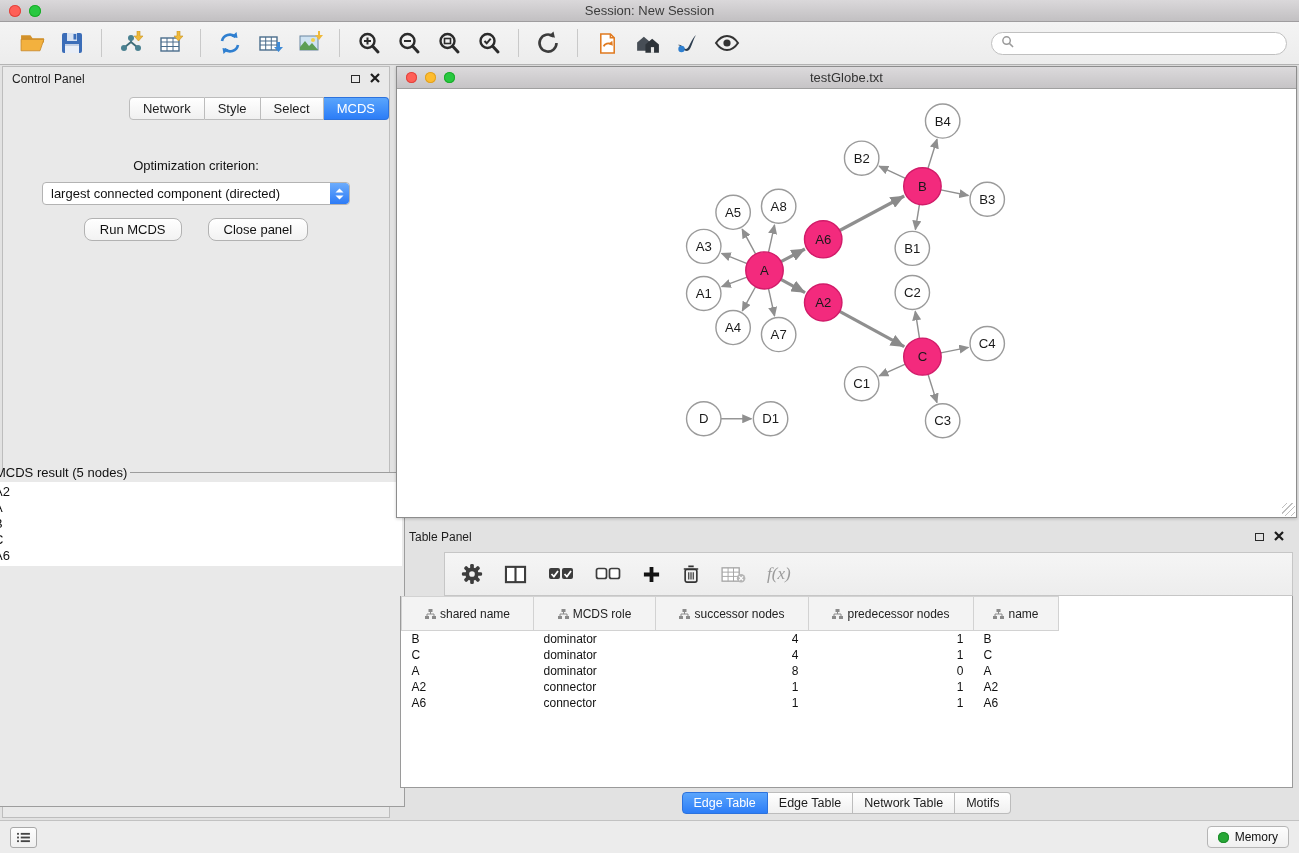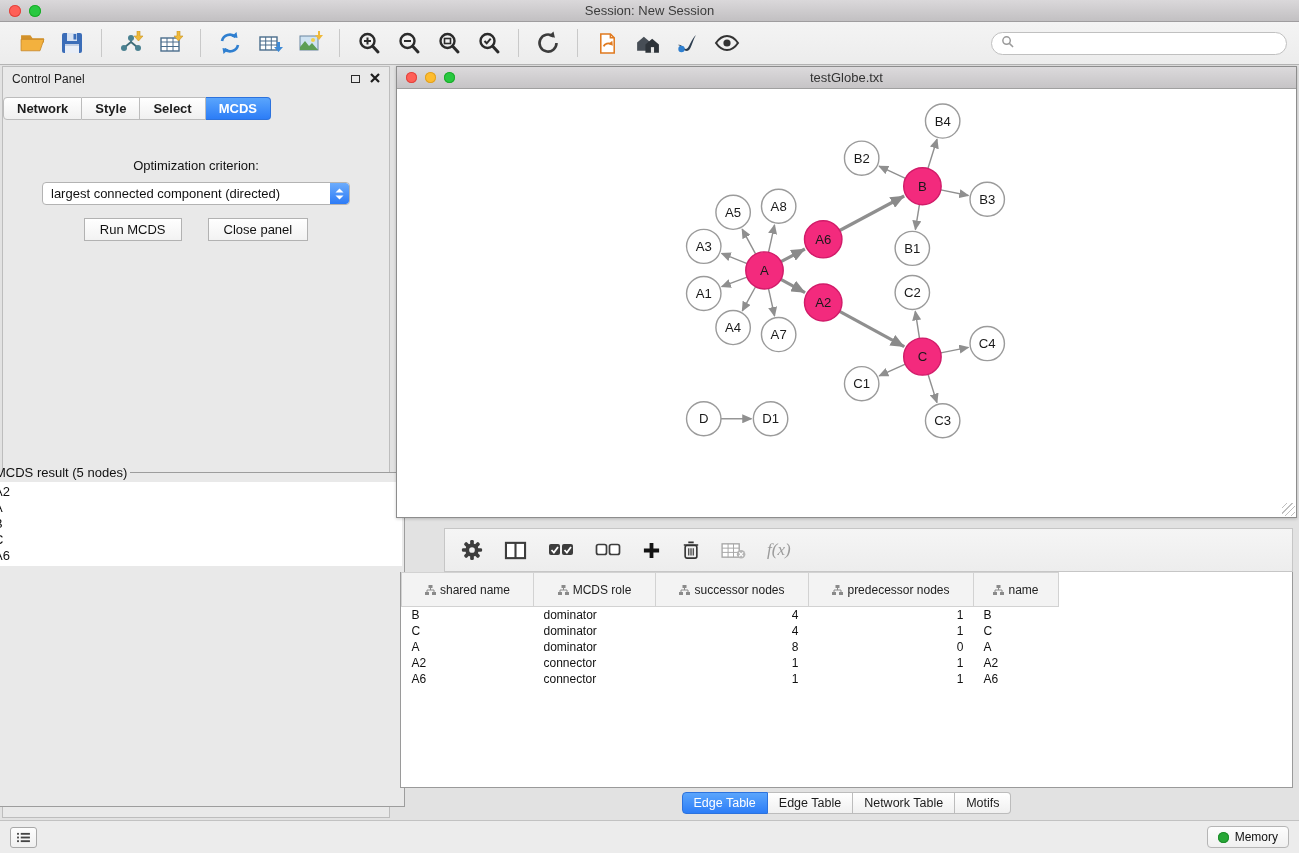--- a/index.html
+++ b/index.html
@@ -28,36 +28,36 @@
   .search-box input { border:none; outline:none; flex:1; font-size:12px; font-family:"Liberation Sans",sans-serif; background:transparent; }
 
   
   .main { flex:1; display:flex; min-height:0; background:#e2e2e2; padding:1px 2px 2px 2px; gap:6px; }
 
   
   .control-panel { width:388px; flex:0 0 388px; background:#e9e9e9; border:1px solid #bdbdbd; display:flex; flex-direction:column; }
   .panel-header { height:24px; flex:0 0 24px; display:flex; align-items:center; padding:0 9px; font-size:12px; color:#1d1d1d; }
   .win-btns { margin-left:auto; display:flex; gap:10px; align-items:center; }
   .float-box { width:9px; height:8px; border:1.5px solid #2a2a2a; display:inline-block; }
-  .cp-tabs { display:flex; justify-content:flex-start; padding:6px 0 10px;font-weight:bold; }
+  .cp-tabs { display:flex; justify-content:flex-end; padding:6px 0 10px; }
   .seg-tab { padding:3px 13px; font-size:13px; color:#1c1c1c; background:linear-gradient(#ffffff,#f0f0f0);
              border:1px solid #bcbcbc; border-left:none; cursor:default; }
   .seg-tab:first-child { border-left:1px solid #bcbcbc; border-radius:4px 0 0 4px; }
   .seg-tab:last-child { border-radius:0 4px 4px 0; }
   .seg-tab.active { background:linear-gradient(#5aa5fc,#2c7df7); color:#fff; border-color:#2c72dd; }
   .cp-body { flex:1; display:flex; flex-direction:column; align-items:center; padding:8px 12px 10px; min-height:0; }
   .opt-label { font-size:13px; color:#111; margin:20px 0 9px; }
   .dropdown { width:308px; height:23px; background:#fff; border:1px solid #b3b3b3; border-radius:4px;
               display:flex; align-items:center; font-size:13px; color:#111; overflow:hidden; }
   .dropdown .dd-text { flex:1; padding:0 8px; white-space:nowrap; }
   .dd-stepper { width:19px; height:100%; background:linear-gradient(#6cacfc,#2d7bf6); display:flex; flex-direction:column;
                 align-items:center; justify-content:center; gap:2px; border-radius:0 3px 3px 0; }
   .btn-row { display:flex; gap:26px; margin-top:13px; }
   .mac-btn { font-size:13px; color:#111; background:linear-gradient(#ffffff,#f2f2f2); border:1px solid #b2b2b2;
-             border-radius:0; padding:3px 15px; cursor:default; font-family:"Liberation Sans",sans-serif; }
+             border-radius:8px; padding:3px 15px; cursor:default; font-family:"Liberation Sans",sans-serif; }
   .result-fieldset { margin-top:auto; width:418px; height:342px; border:1px solid #9d9d9d; padding:2px;
                      font-size:13px; color:#111; display:flex; background:#e9e9e9; }
   .result-fieldset legend { padding:0 3px; margin-left:2px; font-size:13px; }
   .result-list { flex:1; background:#fff; overflow:auto; padding:2px 4px; }
   .result-item { font-size:13px; line-height:16px; color:#111; }
 
   
   .right-col { flex:1; display:flex; flex-direction:column; min-width:0; gap:7px; padding-top:0; }
 
   .network-window { height:452px; flex:0 0 452px; border:1px solid #8d8d8d; display:flex; flex-direction:column;
@@ -418,20 +418,29 @@
                   <circle cx="369" cy="329" r="17" fill="#ffffff" stroke="#9b9b9b" stroke-width="1.4"></circle>
                   <text x="369" y="329" dy="0.35em" text-anchor="middle" font-size="13" fill="#1a1a1a" font-family="Liberation Sans, sans-serif">D1</text>
                 </g>
               </g>
           </svg>
           <div class="resize-grip"></div>
         </div>
       </div>
 
       <div class="table-panel">
+        <div class="panel-header">
+          <span>Table Panel</span>
+          <span class="win-btns">
+            <span class="float-box"></span>
+            <span><svg width="10" height="10" viewBox="0 0 10 10">
+                  <path d="M1 1l8 8M9 1l-8 8" stroke="#1d1d1d" stroke-width="2.2"></path>
+                </svg></span>
+          </span>
+        </div>
         <div class="table-toolbar" id="table-toolbar">
             <span class="tt-btn">
               <svg viewBox="0 0 24 24" width="22" height="22">
                 <g fill="#3d3d3d">
                   <rect x="10" y="1" width="4" height="22" rx="1.5"></rect>
                   <rect x="10" y="1" width="4" height="22" rx="1.5" transform="rotate(45 12 12)"></rect>
                   <rect x="10" y="1" width="4" height="22" rx="1.5" transform="rotate(90 12 12)"></rect>
                   <rect x="10" y="1" width="4" height="22" rx="1.5" transform="rotate(135 12 12)"></rect>
                   <circle cx="12" cy="12" r="7.2"></circle>
                 </g>

